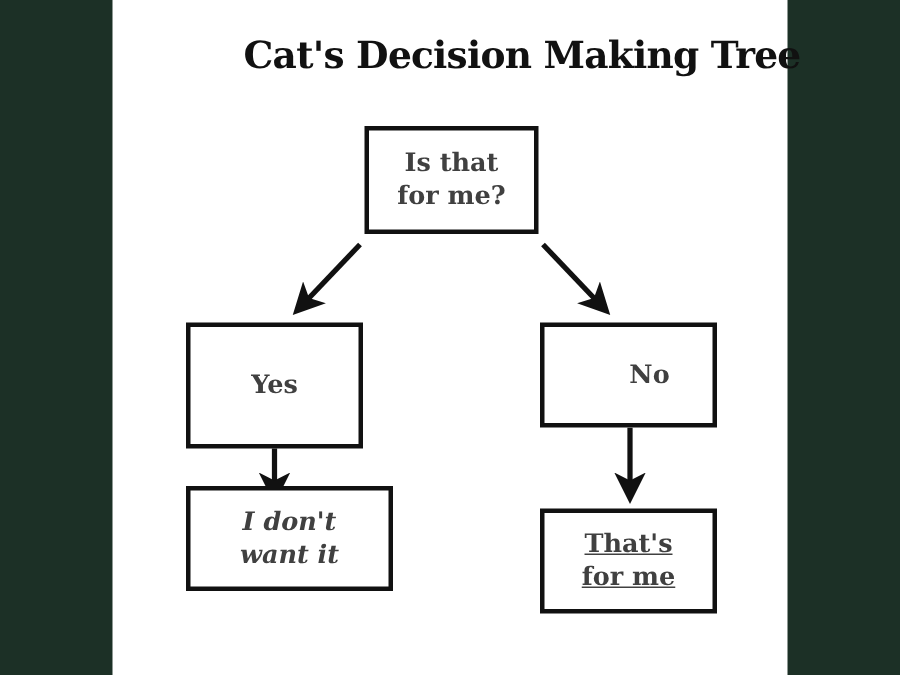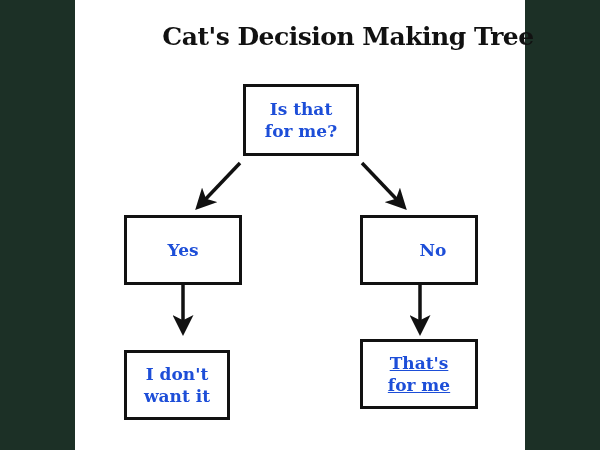--- a/index.html
+++ b/index.html
@@ -2,21 +2,21 @@
 <html><head>
 <meta charset="utf-8">
 <style>
   html, body { margin: 0; padding: 0; }
   body { width: 600px; height: 450px; background: #1c3026; position: relative; overflow: hidden; }
   .panel { position: absolute; left: 75px; top: 0; width: 450px; height: 450px; background: #ffffff; }
   .title { position: absolute; left: 0; width: 600px; top: 22px; text-align: center;
     font-family: "DejaVu Serif", serif; font-weight: bold; font-size: 25px; color: #111; letter-spacing: -0.5px; margin-left: 48px; }
   .box { position: absolute; border: 3px solid #111; background: #fff; box-sizing: border-box;
     display: flex; align-items: center; justify-content: center; text-align: center;
-    font-family: "DejaVu Serif", serif; font-weight: bold; font-size: 17px; line-height: 1.3; color: #1d4ed8; white-space: pre-line; }
+    font-family: "DejaVu Serif", serif; font-weight: bold; font-size: 17px; line-height: 1.3; color: #404040; white-space: pre-line; }
   svg.arrows { position: absolute; left: 0; top: 0; }
 </style>
 </head>
 <body>
 
 <div class="panel"></div>
 <div class="title">Cat's Decision Making Tree</div>
 
 <svg class="arrows" width="600" height="450">
   <defs>
@@ -33,18 +33,18 @@
   <g>
     <line x1="183" y1="285" x2="183" y2="329" stroke="#111" stroke-width="3.5" marker-end="url(#ah)"></line>
   </g>
   <g>
     <line x1="420" y1="285" x2="420" y2="329" stroke="#111" stroke-width="3.5" marker-end="url(#ah)"></line>
   </g>
 </svg>
 
 <div class="box" style="left:243px;top:84px;width:116px;height:72px;">Is that
 for me?</div>
-<div class="box" style="left:124px;top:215px;width:118px;height:70px;">Yes</div>
+<div class="box" style="left:124px;top:215px;width:118px;height:84px;">Yes</div>
 <div class="box" style="left:360px;top:215px;width:118px;height:70px;padding-left:28px;">No</div>
-<div class="box" style="left:124px;top:350px;width:106px;height:70px;">I don't
+<div class="box" style="left:124px;top:324px;width:138px;height:70px;font-style:italic;">I don't
 want it</div>
 <div class="box" style="left:360px;top:339px;width:118px;height:70px;text-decoration:underline;">That's
 for me</div>
 
 </body></html>

